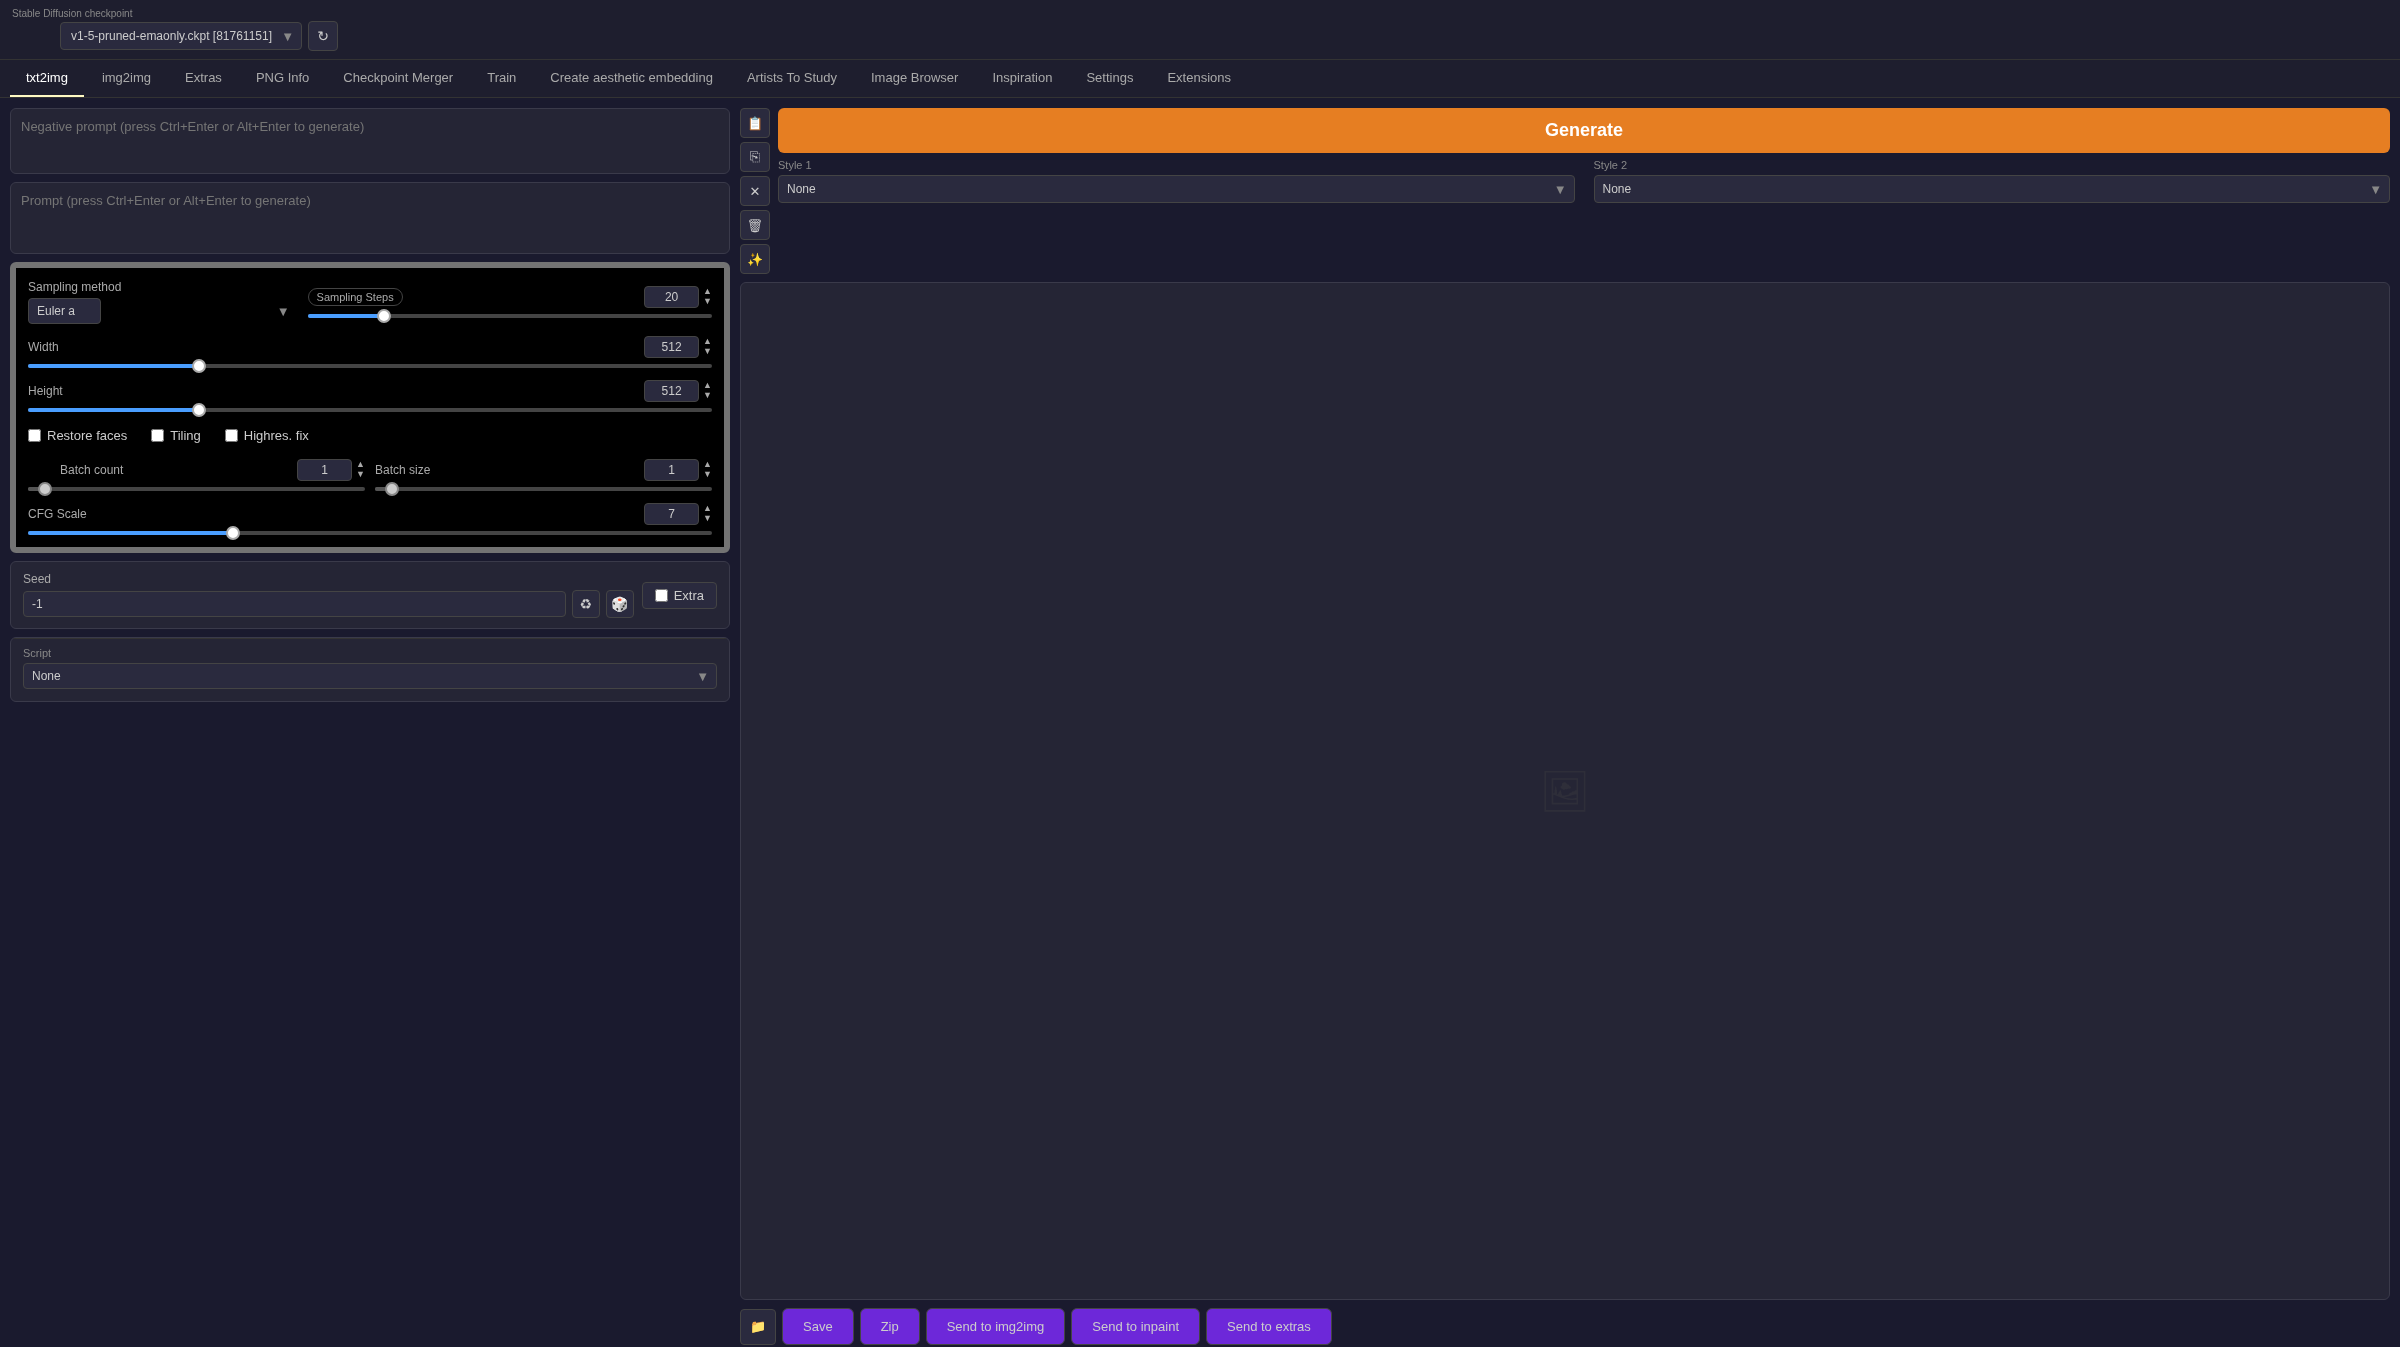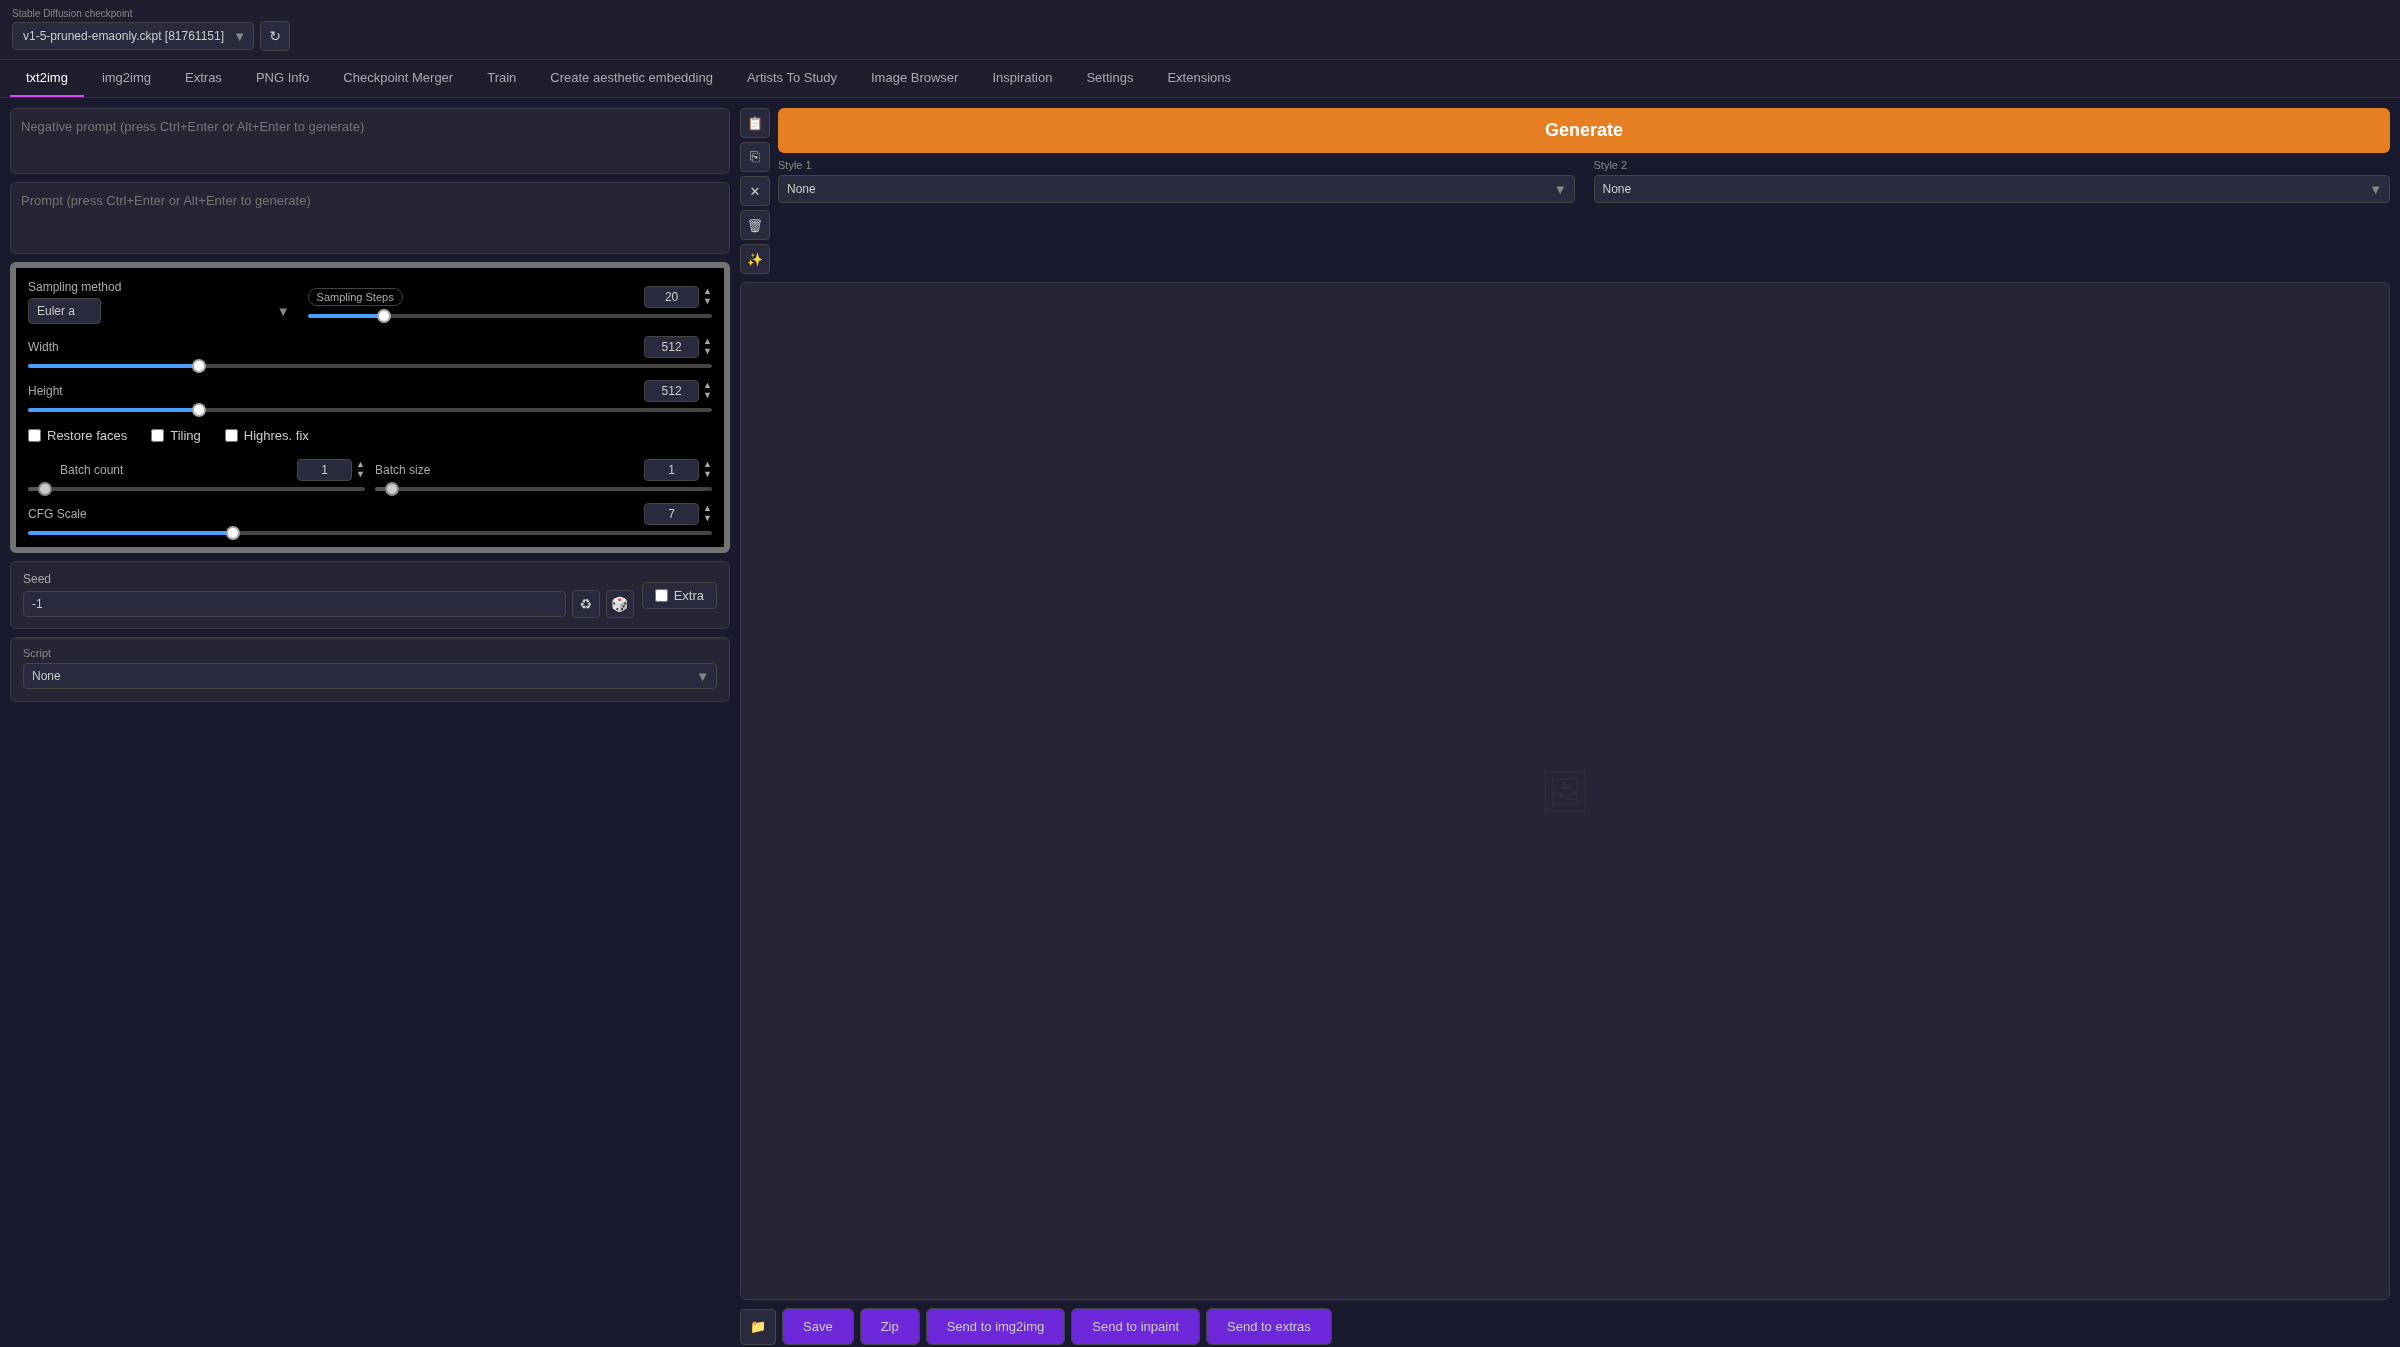--- a/index.html
+++ b/index.html
@@ -54,21 +54,21 @@
     .nav-tab {
       padding: 10px 16px;
       cursor: pointer;
       color: #aaa;
       font-size: 13px;
       border-bottom: 2px solid transparent;
       white-space: nowrap;
     }
     .nav-tab.active {
       color: #fff;
-      border-bottom: 2px solid #d946ef;
+      border-bottom: 2px solid #fef9c3;
     }
     
     .main-container {
       display: flex;
       padding: 10px;
       gap: 10px;
       height: calc(100vh - 90px);
     }
     .left-panel {
       flex: 0 0 720px;
@@ -386,21 +386,21 @@
       gap: 6px;
     }
   </style>
 </head>
 <body>
 
 <div class="top-bar">
   <div class="top-bar-inner">
     <span class="top-bar-tooltip">Stable Diffusion checkpoint</span>
     <div style="display:flex;align-items:center;gap:6px;">
-      <div style="position:relative;">
+      <div style="position:relative;margin-left:48px;">
         <select class="checkpoint-select">
           <option value="v1-5-pruned-emaonly.ckpt [81761151]">v1-5-pruned-emaonly.ckpt [81761151]</option>
         </select>
         <span style="position:absolute;right:8px;top:50%;transform:translateY(-50%);pointer-events:none;color:#888;">▼</span>
       </div>
       <button class="refresh-btn">↻</button>
     </div>
   </div>
 </div>
 

